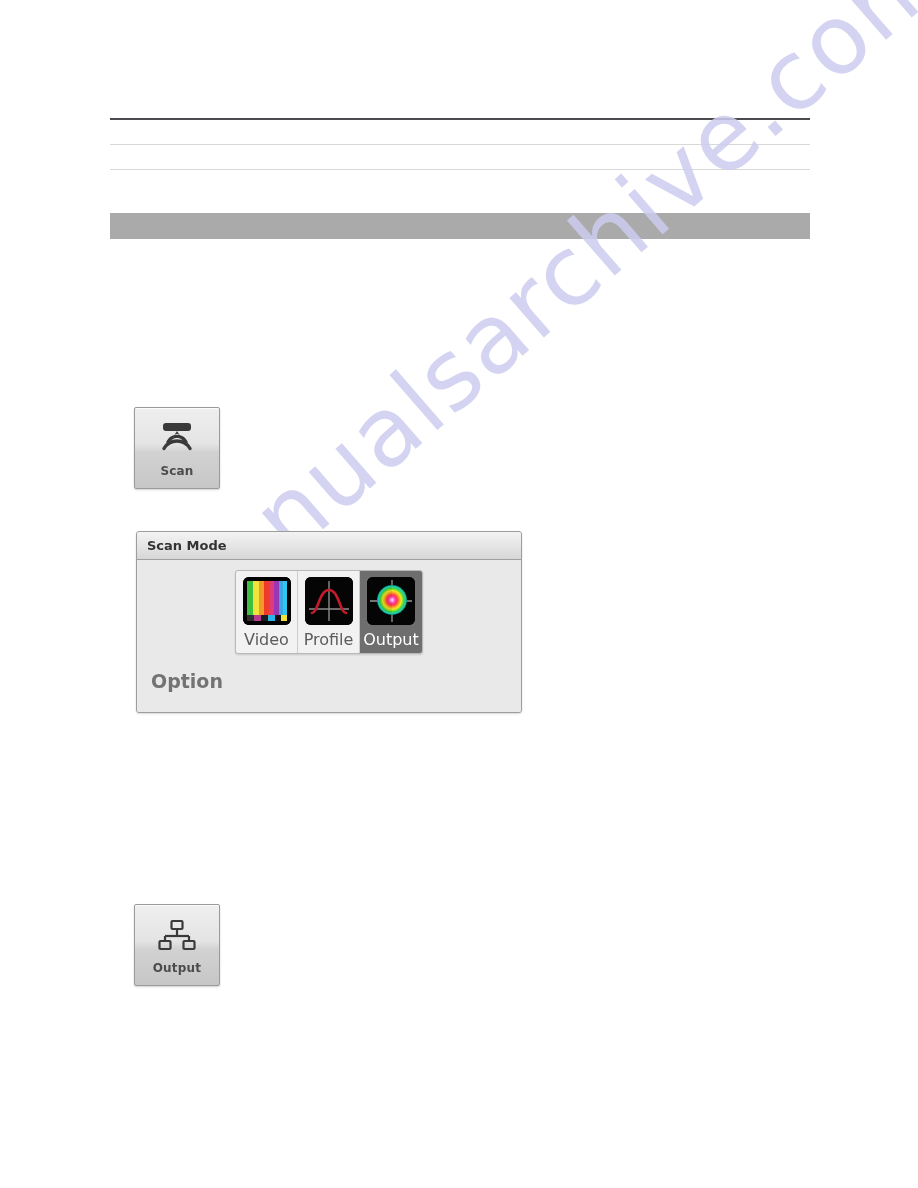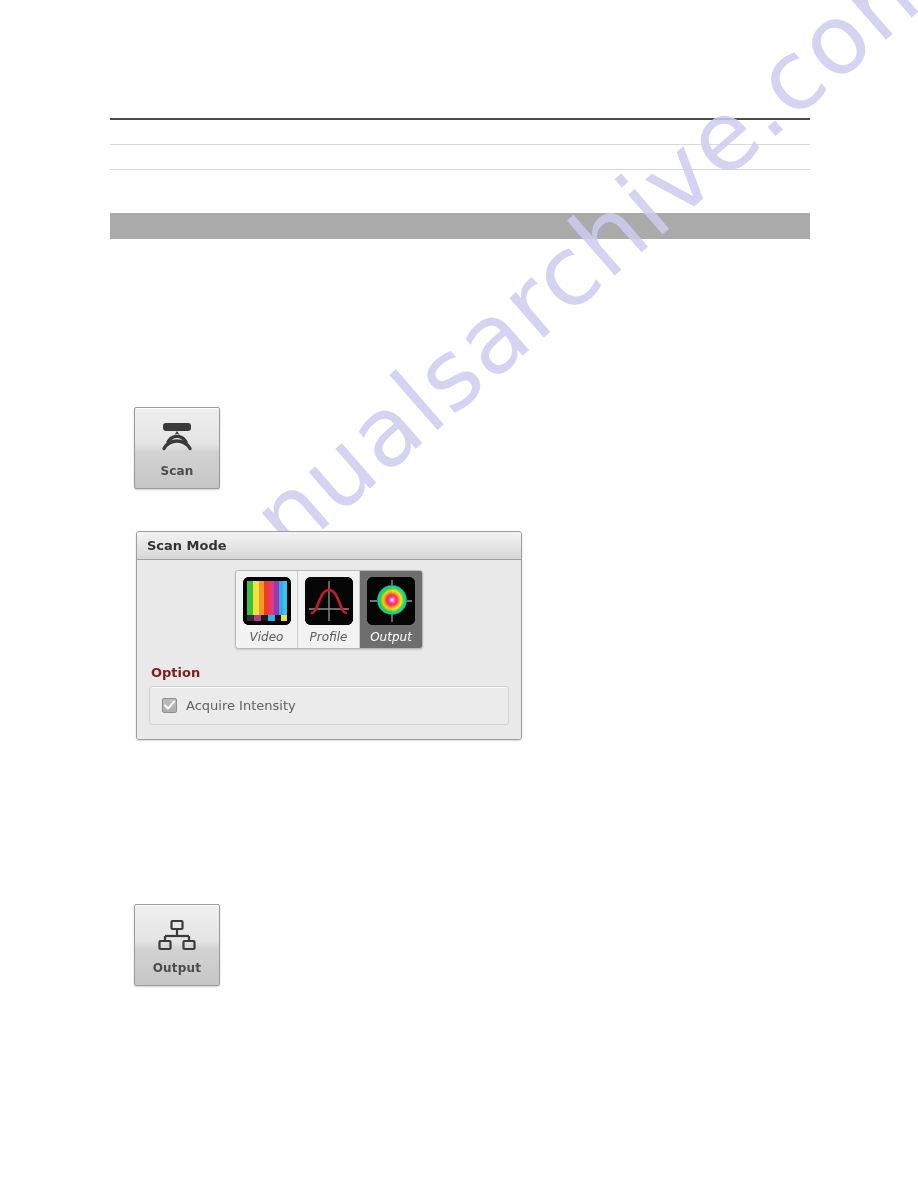--- a/index.html
+++ b/index.html
@@ -174,34 +174,33 @@
   .mode-thumb {
     width: 48px;
     height: 48px;
     border-radius: 6px;
     display: block;
     background: #000000;
   }
   .mode-label {
     margin-top: 5px;
     margin-bottom: 2px;
-    font-size: 12px;
+    font-size: 16px;
     color: #5b5b5b;
-    font-style: italic;
   }
   .mode-cell.selected .mode-label {
     color: #ffffff;
   }
 
   
   .option-title {
     margin: 16px 0 6px 2px;
-    font-size: 13px;
+    font-size: 19px;
     font-weight: bold;
-    color: #7f1d1d;
+    color: #737373;
   }
   .option-box {
     border: 1px solid #d4d4d4;
     border-radius: 3px;
     background: #ebebeb;
     box-shadow: inset 0 1px 0 #f6f6f6;
     padding: 11px 12px;
   }
   .checkrow {
     display: flex;
@@ -328,30 +327,20 @@
               </svg>
             </span>
             <span class="mode-label">Output</span>
           </div>
 
         </div>
       </div>
 
       <div class="option-title">Option</div>
 
-      <div class="option-box">
-        <div class="checkrow">
-          <span class="checkbox">
-            <svg viewBox="0 0 13 13" width="13" height="13" aria-hidden="true">
-              <path d="M2 6.6 L5 9.6 L11 2.6" fill="none" stroke="#ffffff" stroke-width="2.1" stroke-linecap="round" stroke-linejoin="round"></path>
-            </svg>
-          </span>
-          <span class="check-label">Acquire Intensity</span>
-        </div>
-      </div>
 
     </div>
   </div>
 
   <div class="tool-button" id="output-button">
     <span class="glyph">
       <svg viewBox="0 0 44 34" width="44" height="34" aria-hidden="true">
         <rect x="16.5" y="2" width="11" height="8" rx="1" fill="none" stroke="#3a3a3a" stroke-width="2.2"></rect>
         <line x1="22" y1="10" x2="22" y2="17" stroke="#3a3a3a" stroke-width="2.2"></line>
         <line x1="10" y1="17" x2="34" y2="17" stroke="#3a3a3a" stroke-width="2.2"></line>

